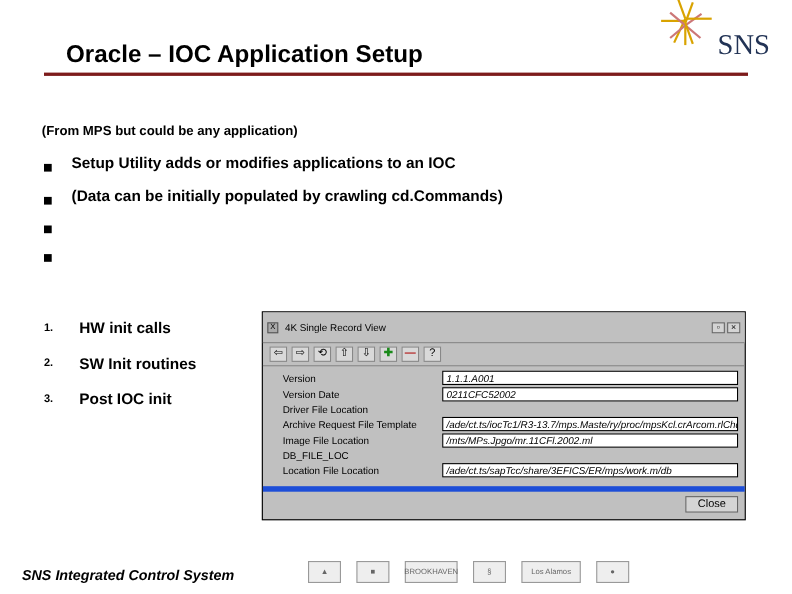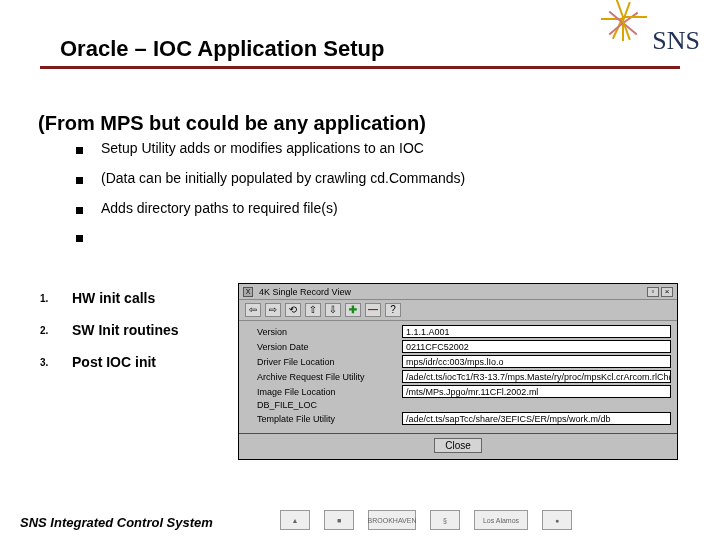--- a/index.html
+++ b/index.html
@@ -10,49 +10,49 @@
   .sns-logo { position: absolute; top: 16px; right: 20px; display: flex; align-items: center; }
   .starburst { position: relative; width: 50px; height: 50px; }
   .starburst span { position: absolute; left: 50%; top: 50%; width: 2px; height: 22px; transform-origin: center top; }
   .sns-logo .txt { font-family: "Times New Roman", serif; font-size: 26px; color: #223355; margin-left: 4px; }
 
   
   .title { position: absolute; top: 36px; left: 60px; font-size: 22px; font-weight: bold; }
   .rule { position: absolute; top: 66px; left: 40px; width: 640px; height: 3px; background: #7d1b1b; }
 
   
-  .intro { position: absolute; top: 112px; left: 38px; font-size: 20px; font-weight: bold; }
+  .intro { position: absolute; top: 112px; left: 38px; font-size: 12px; font-weight: bold; }
 
   .bullets { position: absolute; top: 140px; left: 40px; width: 600px; }
-  .bullets .b { display: flex; align-items: center; margin-bottom: 14px; font-size: 14px; font-weight: normal; margin-left: 36px; }
+  .bullets .b { display: flex; align-items: flex-end; margin-bottom: 14px; font-size: 14px; font-weight: bold; }
   .bullets .sq { width: 7px; height: 7px; background: #000; margin-top: 5px; margin-right: 18px; flex-shrink: 0; }
 
   .nums { position: absolute; top: 290px; left: 40px; width: 200px; }
   .nums .n { display: flex; align-items: flex-start; margin-bottom: 16px; font-size: 14px; font-weight: bold; }
   .nums .n .idx { width: 18px; font-size: 10px; margin-top: 3px; margin-right: 14px; flex-shrink: 0; }
 
   
   .footer { position: absolute; bottom: 10px; left: 20px; font-style: italic; font-weight: bold; font-size: 13px; }
   .logos { position: absolute; bottom: 8px; left: 280px; display: flex; gap: 14px; align-items: center; }
   .lb { display:flex; flex-direction:column; align-items:center; font-size:6px; color:#444; line-height:1; }
   .lb .mark { width: 30px; height: 20px; border:1px solid #999; background:#eee; margin-bottom:2px; display:flex; align-items:center; justify-content:center; font-size:7px; color:#666; }
 
   
   .win { position: absolute; top: 283px; left: 238px; width: 440px; background: #c0c0c0; border: 1px solid #000; font-family: sans-serif; font-size: 9px; }
-  .win .tb { display:flex; align-items:center; background:#c0c0c0; border-bottom:1px solid #888; height:16px; padding:0 4px; }
+  .win .tb { display:flex; align-items:center; background:#c0c0c0; border-bottom:1px solid #888; height:28px; padding:0 4px; }
   .win .tb .sys { width:10px; height:10px; border:1px solid #555; background:#aaa; font-size:7px; display:flex;align-items:center;justify-content:center; }
   .win .tb .ttl { flex:1; padding-left:6px; font-size:9px; }
   .win .tb .btn { width:12px; height:10px; border:1px solid #666; background:#d4d4d4; margin-left:2px; display:flex;align-items:center;justify-content:center; font-size:8px; }
   .win .toolbar { display:flex; align-items:center; gap:4px; padding:3px 6px; border-bottom:1px solid #888; }
   .win .toolbar .ico { width:16px; height:14px; border:1px solid #888; background:#d9d9d9; display:flex;align-items:center;justify-content:center; font-size:10px; line-height:1; }
   .win .form { padding:2px 6px 6px 18px; }
   .win .row { display:flex; align-items:center; margin:2px 0; }
   .win .row label { width:145px; font-size:9px; color:#000; }
-  .win .row .inp { flex:1; border:1px solid #000; background:#fff; font-size:9px; padding:1px 3px; height:13px; white-space:nowrap; overflow:hidden; }
-  .win .btns { display:flex; justify-content:center; padding:4px 6px 6px 6px; border-top:1px solid #1d4ed8; }
+  .win .row .inp { flex:1; border:1px solid #000; background:#fff; font-size:9px; padding:1px 3px; height:13px; white-space:nowrap; overflow:hidden;font-style:italic; }
+  .win .btns { display:flex; justify-content:flex-end; padding:4px 6px 6px 6px; border-top:5px solid #1d4ed8; }
   .win .btns button { font-size:10px; padding:1px 10px; background:#d4d4d4; border:1px solid #666; }
 </style>
 </head>
 <body>
 
 <div class="slide">
 
   <div class="sns-logo">
     <div class="starburst">
       <span style="background:#d9a300;transform:translate(-50%,-100%) rotate(0deg);height:20px;"></span>
@@ -79,21 +79,20 @@
     <div class="b">
         <span class="sq"></span>
         <span>Setup Utility adds or modifies applications to an IOC</span>
       </div>
     <div class="b">
         <span class="sq"></span>
         <span>(Data can be initially populated by crawling cd.Commands)</span>
       </div>
     <div class="b">
         <span class="sq"></span>
-        <span>Adds directory paths to required file(s)</span>
       </div>
     <div class="b">
         <span class="sq"></span>
       </div>
   </div>
 
   <div class="nums">
     <div class="n">
         <span class="idx">1.</span>
         <span>HW init calls</span>
@@ -129,35 +128,34 @@
       <div class="row">
           <label>Version</label>
           <div class="inp">1.1.1.A001</div>
         </div>
       <div class="row">
           <label>Version Date</label>
           <div class="inp">0211CFC52002</div>
         </div>
       <div class="row">
           <label>Driver File Location</label>
-          <div class="inp">mps/idr/cc:003/mps.lIo.o</div>
         </div>
       <div class="row">
-          <label>Archive Request File Utility</label>
+          <label>Archive Request File Template</label>
           <div class="inp">/ade/ct.ts/iocTc1/R3-13.7/mps.Maste/ry/proc/mpsKcl.crArcom.rlChq/1:DA</div>
         </div>
       <div class="row">
           <label>Image File Location</label>
           <div class="inp">/mts/MPs.Jpgo/mr.11CFl.2002.ml</div>
         </div>
       <div class="row">
           <label>DB_FILE_LOC</label>
         </div>
       <div class="row">
-          <label>Template File Utility</label>
+          <label>Location File Location</label>
           <div class="inp">/ade/ct.ts/sapTcc/share/3EFICS/ER/mps/work.m/db</div>
         </div>
     </div>
     <div class="btns">
       <button>Close</button>
     </div>
   </div>
 
   <div class="footer">SNS Integrated Control System</div>
   <div class="logos">

